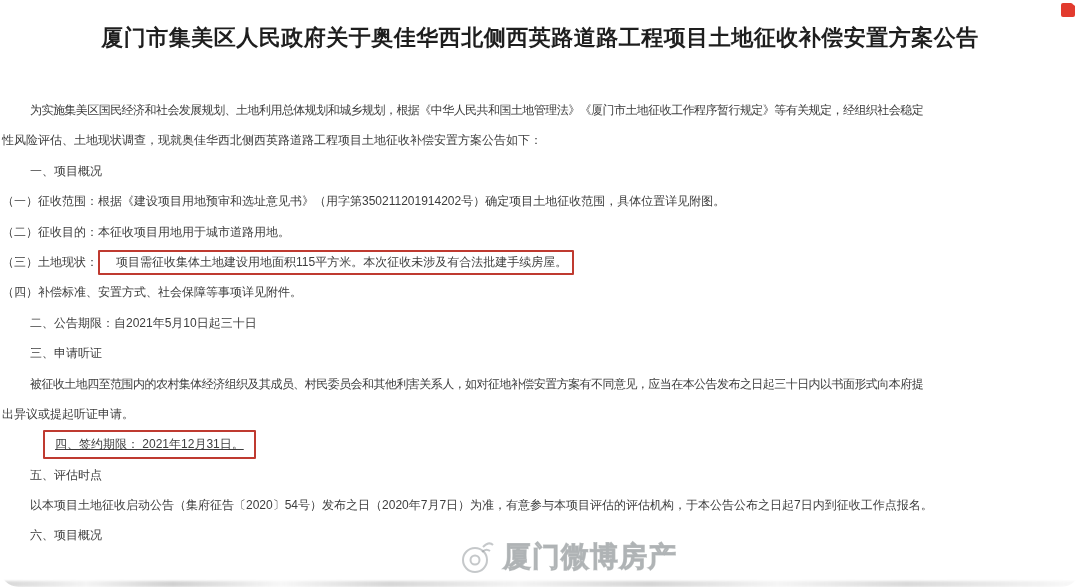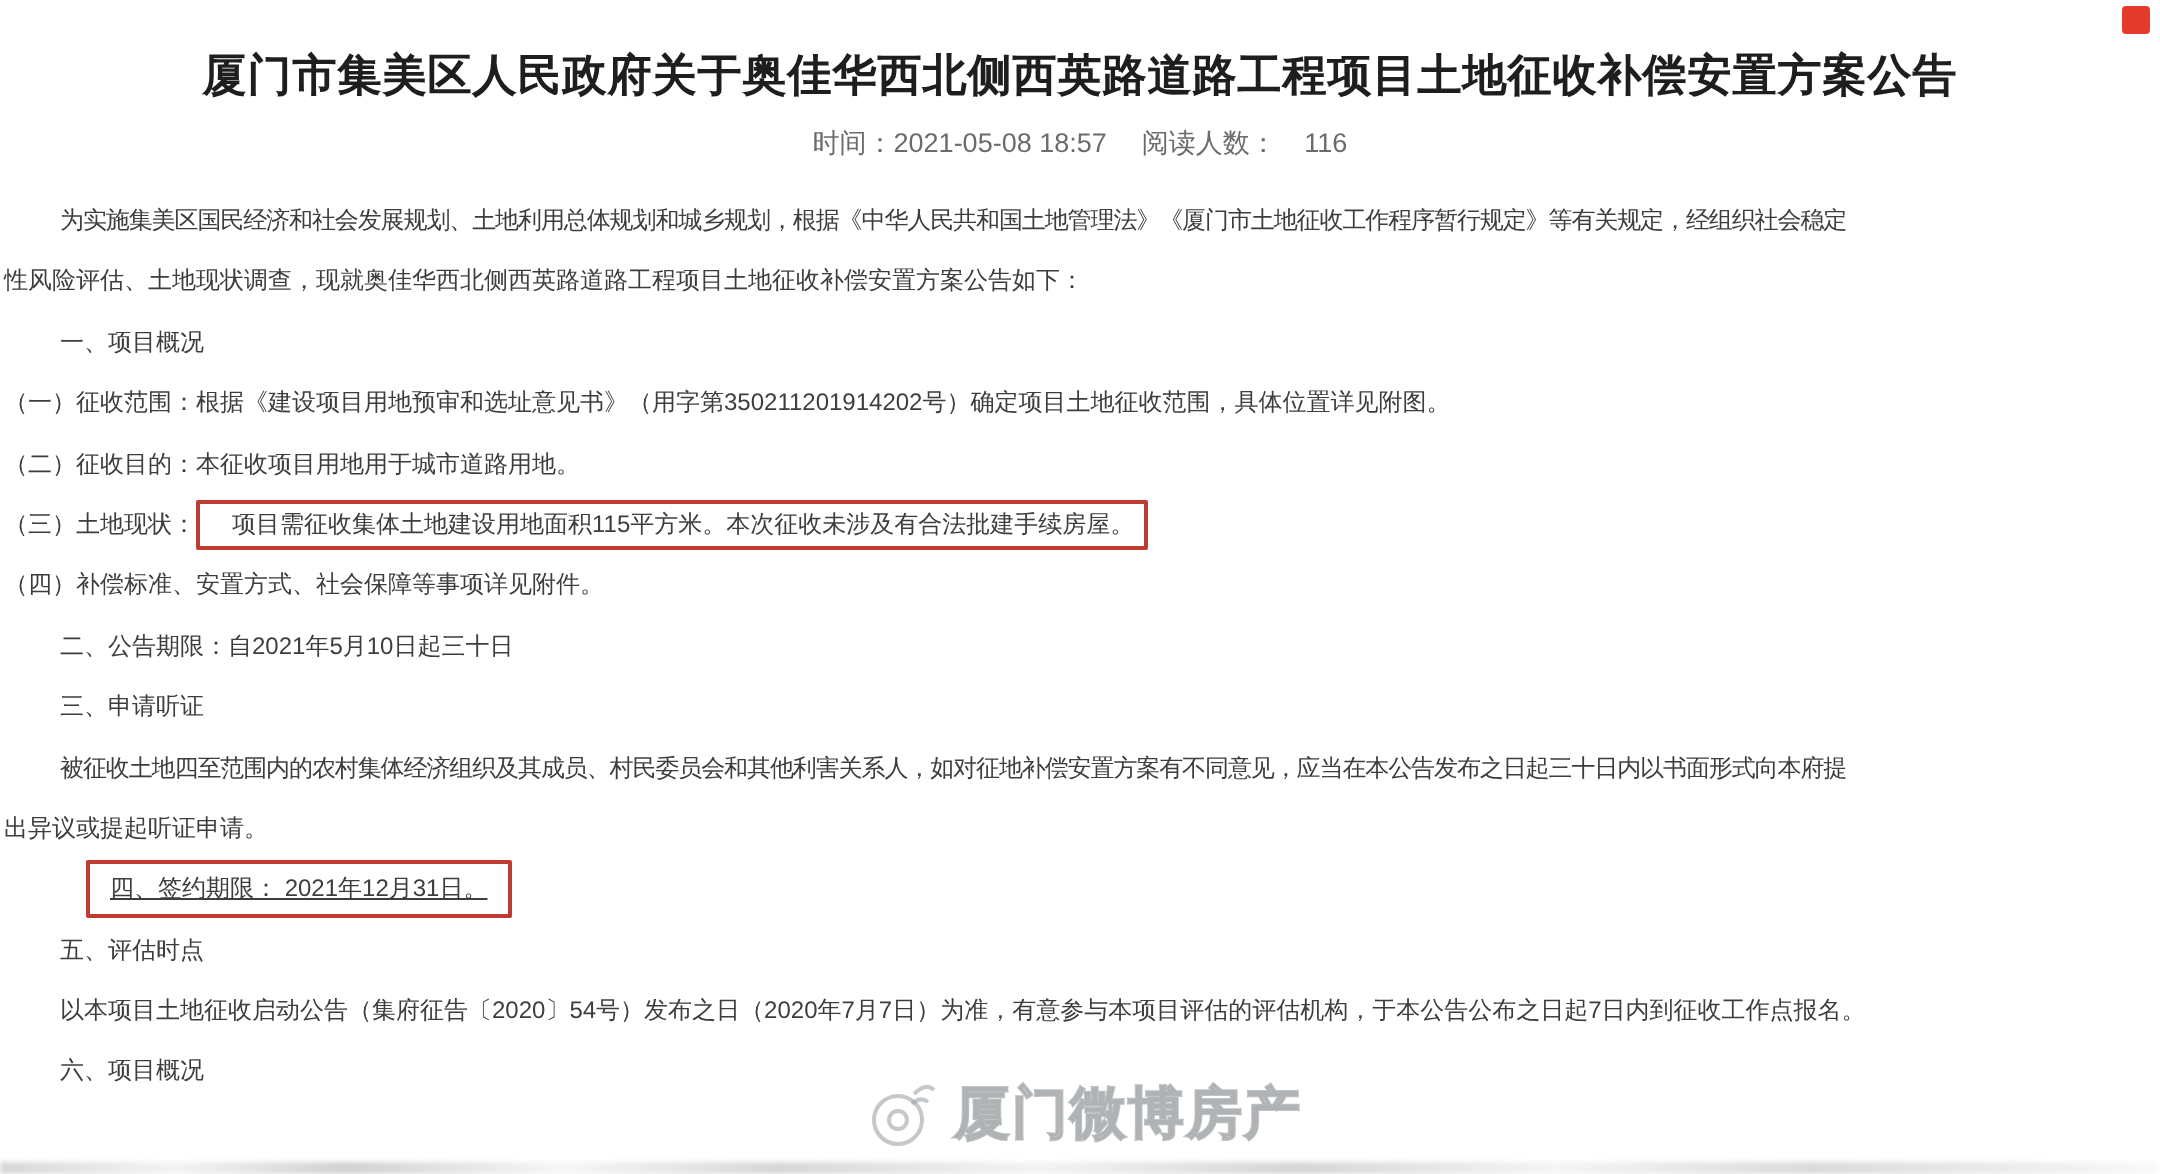--- a/index.html
+++ b/index.html
@@ -3,20 +3,21 @@
 <meta charset="utf-8">
 <style>
   html,body{margin:0;padding:0;background:#ffffff;}
   .page{
     position:relative;
     width:1080px;height:587px;
     background:#ffffff;
     overflow:hidden;
     font-family:"Liberation Sans","DejaVu Sans",sans-serif;
     color:#3a3a3a;
+    border-radius:19px;
   }
   .corner-badge{
     position:absolute;top:3px;right:5px;
     width:14px;height:14px;border-radius:2px;
     background:#e23b2e;
   }
   h1.title{
     margin:0;padding:22px 40px 0 40px;
     font-size:22px;line-height:32px;
     font-weight:bold;color:#1e1e1e;
@@ -49,21 +50,21 @@
   .redbox2{
     display:inline-block;
     border:2px solid #bf3a30;
     border-radius:1px;
     margin-left:41px;
     padding:0 10px 1px 10px;
     line-height:24px;
     text-decoration:underline;
   }
   .watermark{
-    position:absolute;left:433px;top:538px;
+    position:absolute;left:459px;top:538px;
     display:flex;align-items:center;
     pointer-events:none;
   }
   .watermark .wm-text{
     margin-left:8px;
     font-size:28px;
     font-weight:bold;
     letter-spacing:1px;
     color:rgba(168,172,175,0.42);
     -webkit-text-stroke:1px rgba(140,145,148,0.55);
@@ -81,26 +82,20 @@
 </style>
 </head>
 <body>
 
 <div class="page">
 
   <div class="corner-badge"></div>
 
   <h1 class="title">厦门市集美区人民政府关于奥佳华西北侧西英路道路工程项目土地征收补偿安置方案公告</h1>
 
-  <div class="meta">
-    <span>时间：</span><span>2021-05-08 18:57</span>
-    <span class="gap"></span>
-    <span>阅读人数：</span>
-    <span class="gap"></span><span>116</span>
-  </div>
 
   <div class="doc" id="doc">
       <div class="line ind tight">为实施集美区国民经济和社会发展规划、土地利用总体规划和城乡规划，根据《中华人民共和国土地管理法》《厦门市土地征收工作程序暂行规定》等有关规定，经组织社会稳定</div>
       <div class="line">性风险评估、土地现状调查，现就奥佳华西北侧西英路道路工程项目土地征收补偿安置方案公告如下：</div>
       <div class="line ind">一、项目概况</div>
       <div class="line">（一）征收范围：根据《建设项目用地预审和选址意见书》（用字第350211201914202号）确定项目土地征收范围，具体位置详见附图。</div>
       <div class="line">（二）征收目的：本征收项目用地用于城市道路用地。</div>
       <div class="line"><span>（三）土地现状：</span><span class="redbox">项目需征收集体土地建设用地面积115平方米。本次征收未涉及有合法批建手续房屋。</span></div>
       <div class="line">（四）补偿标准、安置方式、社会保障等事项详见附件。</div>
       <div class="line ind">二、公告期限：自2021年5月10日起三十日</div>

